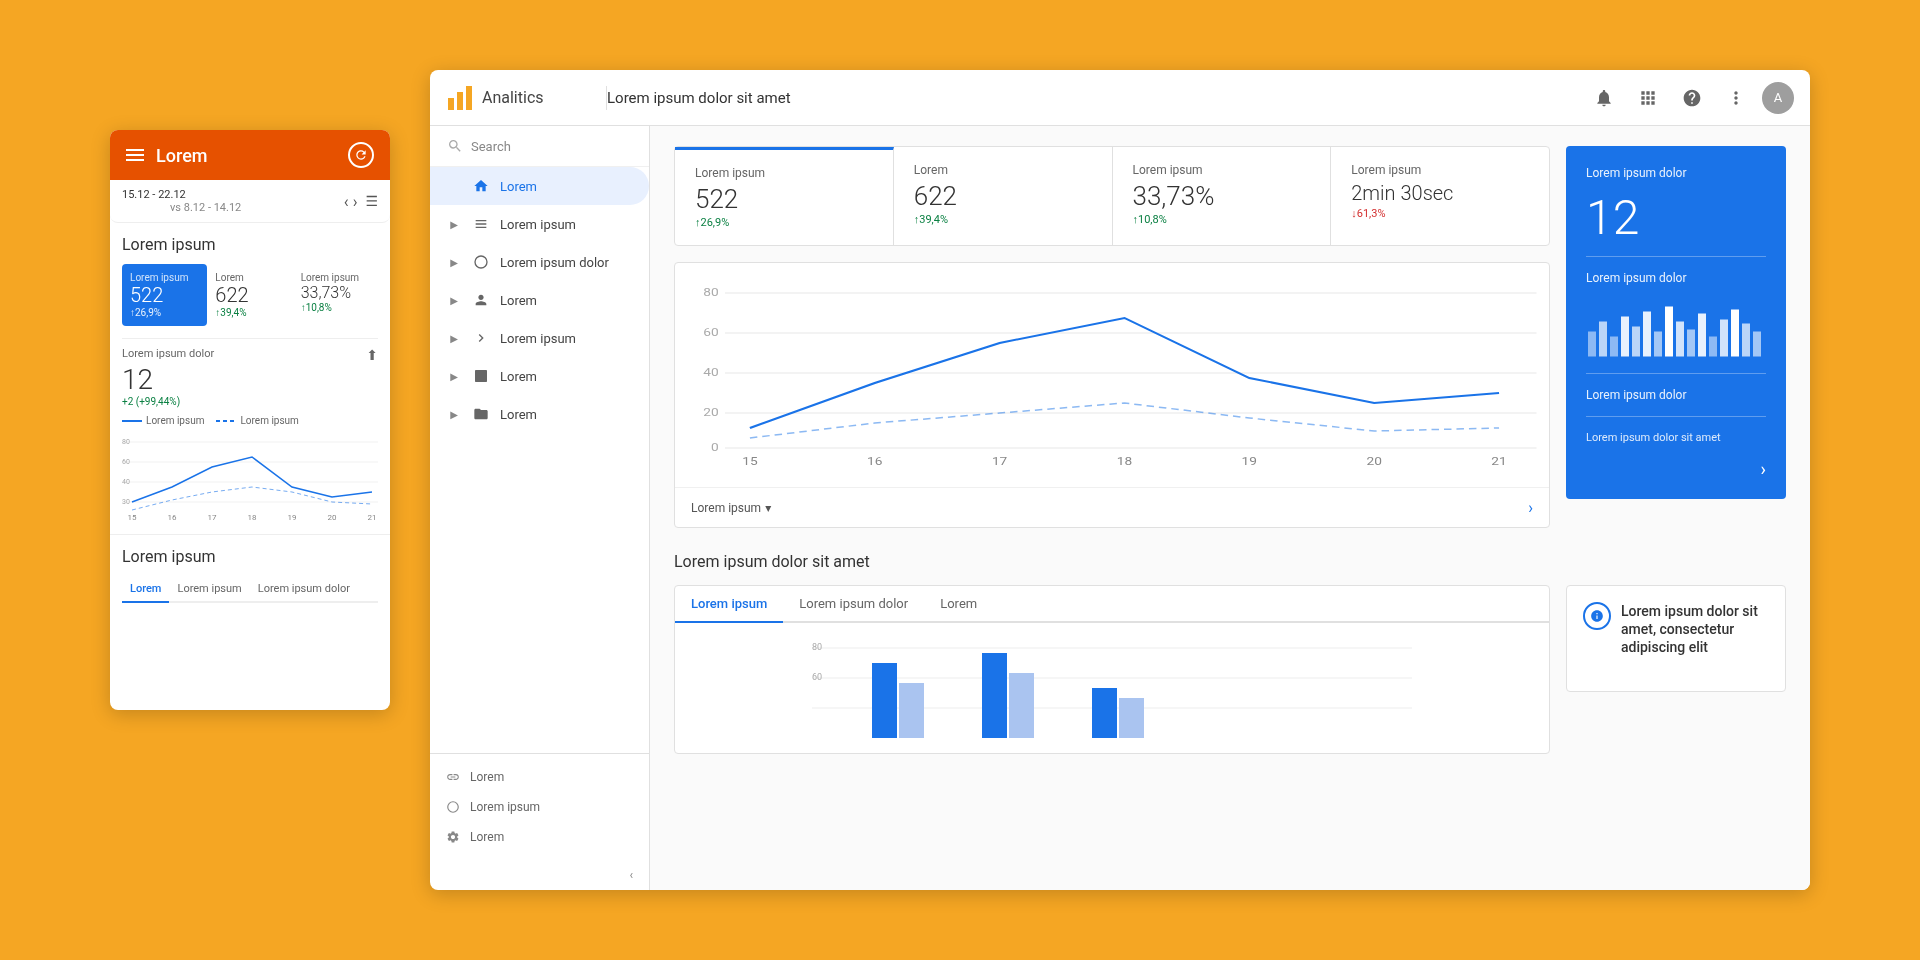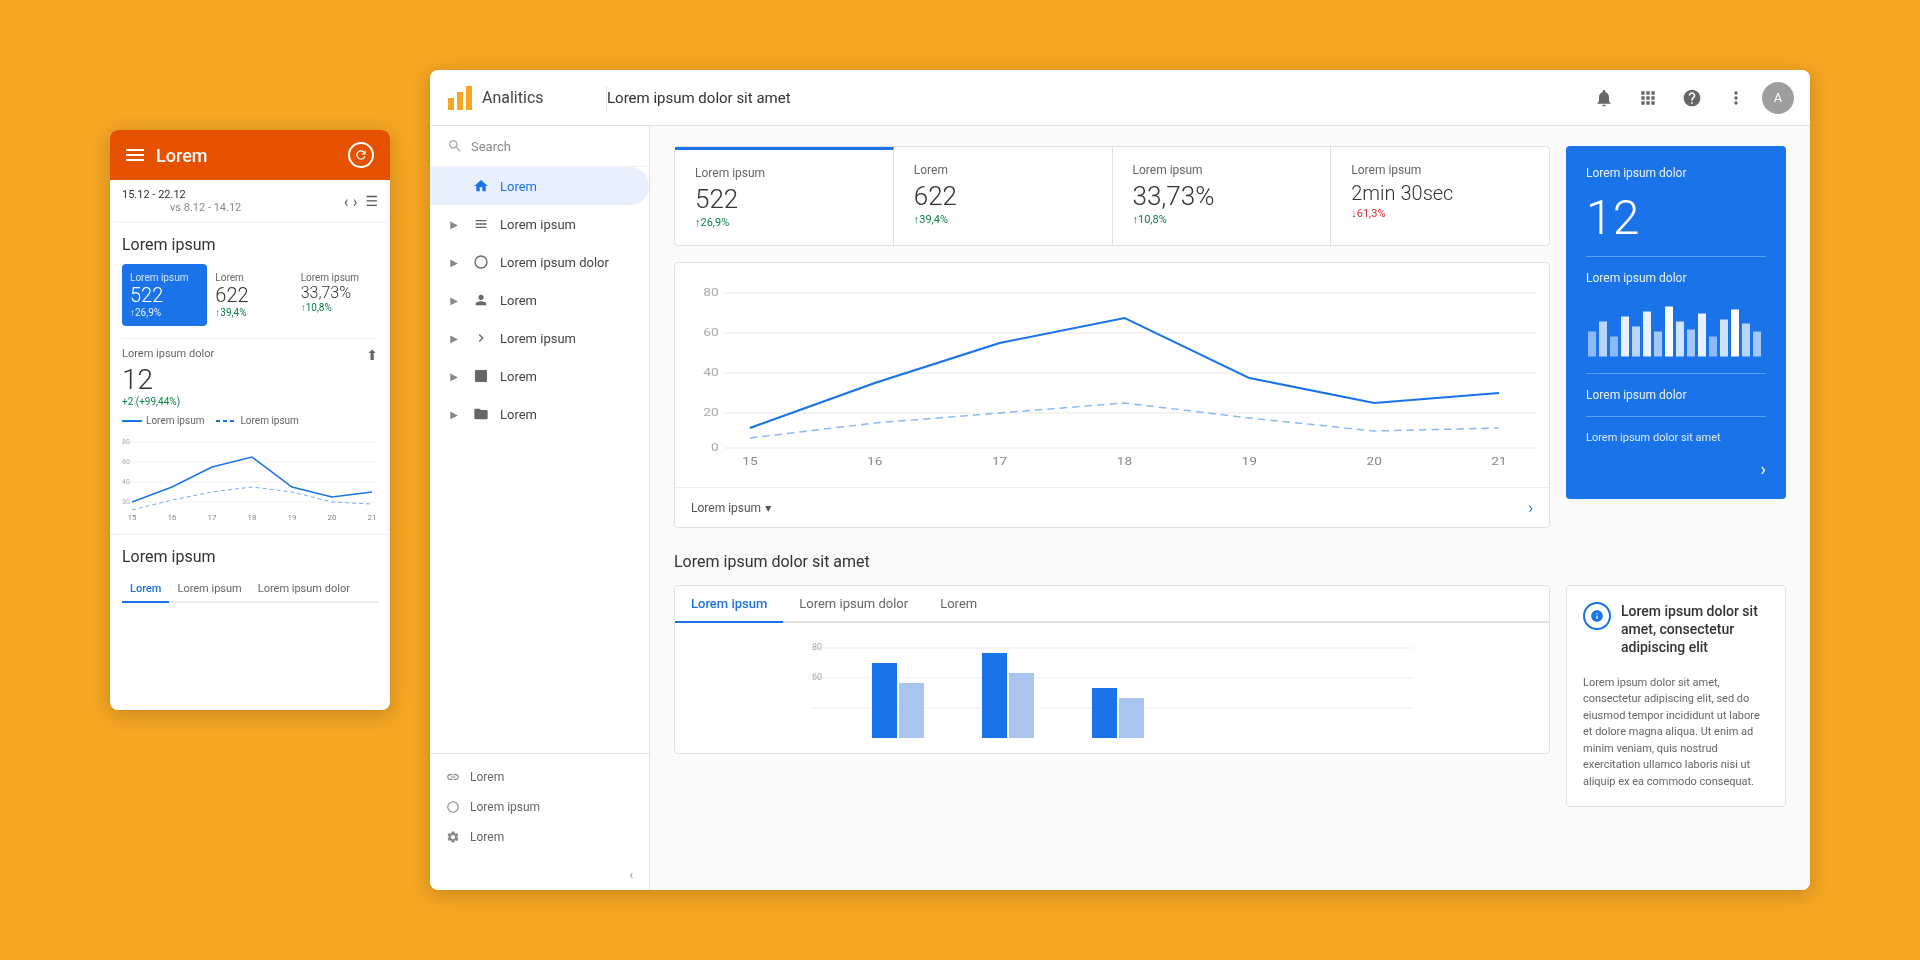--- a/index.html
+++ b/index.html
@@ -804,21 +804,20 @@
             <div class="right">
               <div class="info-card">
                 <div class="info-card-header">
                   <div class="info-card-icon-circle">
                     <svg width="14" height="14" viewBox="0 0 24 24" fill="#1A73E8">
                         <path d="M12 2C6.48 2 2 6.48 2 12s4.48 10 10 10 10-4.48 10-10S17.52 2 12 2zm1 15h-2v-6h2v6zm0-8h-2V7h2v2z"></path>
                       </svg>
                   </div>
                   <div class="info-card-title">Lorem ipsum dolor sit amet, consectetur adipiscing elit</div>
                 </div>
-                <div class="info-card-body">Lorem ipsum dolor sit amet, consectetur adipiscing elit, sed do eiusmod tempor incididunt ut labore et dolore magna aliqua. Ut enim ad minim veniam, quis nostrud exercitation ullamco laboris nisi ut aliquip ex ea commodo consequat.</div>
               </div>
             </div>
           </div>
         </div>
 
       </div>
     </div>
   </div>
 
 </div>

